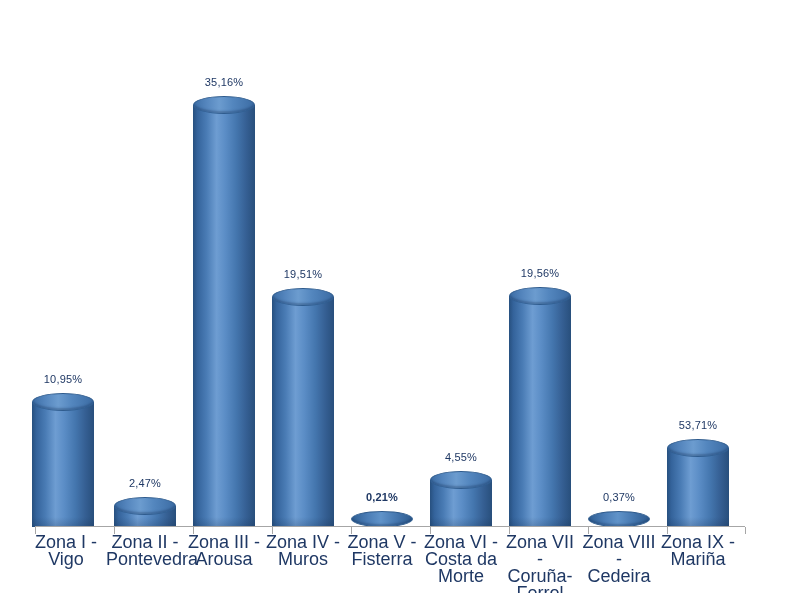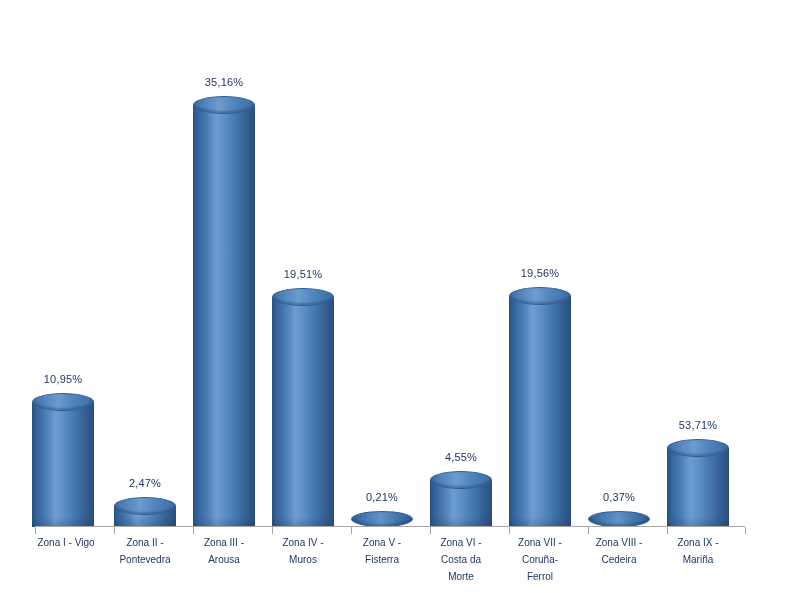--- a/index.html
+++ b/index.html
@@ -128,21 +128,21 @@
     left: 0;
     top: 534px;
     width: 800px;
     height: 59px;
   }
   .cat-label {
     position: absolute;
     top: 0;
     width: 78px;
     text-align: center;
-    font-size: 10px;
+    font-size: 18px;
     line-height: 17px;
     color: #1F3864;
     white-space: pre-line;
   }
 </style>
 </head>
 <body>
 
 <div id="chart-root">
 
@@ -177,21 +177,21 @@
 
     <div class="bar-slot" style="left:264px;">
       <div class="bar-label" style="bottom: 247.158px;">19,51%</div>
       <div class="cylinder" style="height: 239.158px;">
         <div class="cyl-body"></div>
         <div class="cyl-bottomshade"></div>
         <div class="cyl-top"></div>
       </div>
     </div>
 
-    <div class="bar-slot" style="left:343px;">
+    <div class="bar-slot" style="left:343px;font-weight:bold;">
       <div class="bar-label" style="bottom: 24px;">0,21%</div>
       <div class="cylinder flat" style="height: 16px;">
 
         <div class="cyl-top"></div>
       </div>
     </div>
 
     <div class="bar-slot" style="left:422px;">
       <div class="bar-label" style="bottom: 63.775px;">4,55%</div>
       <div class="cylinder" style="height: 55.775px;">

